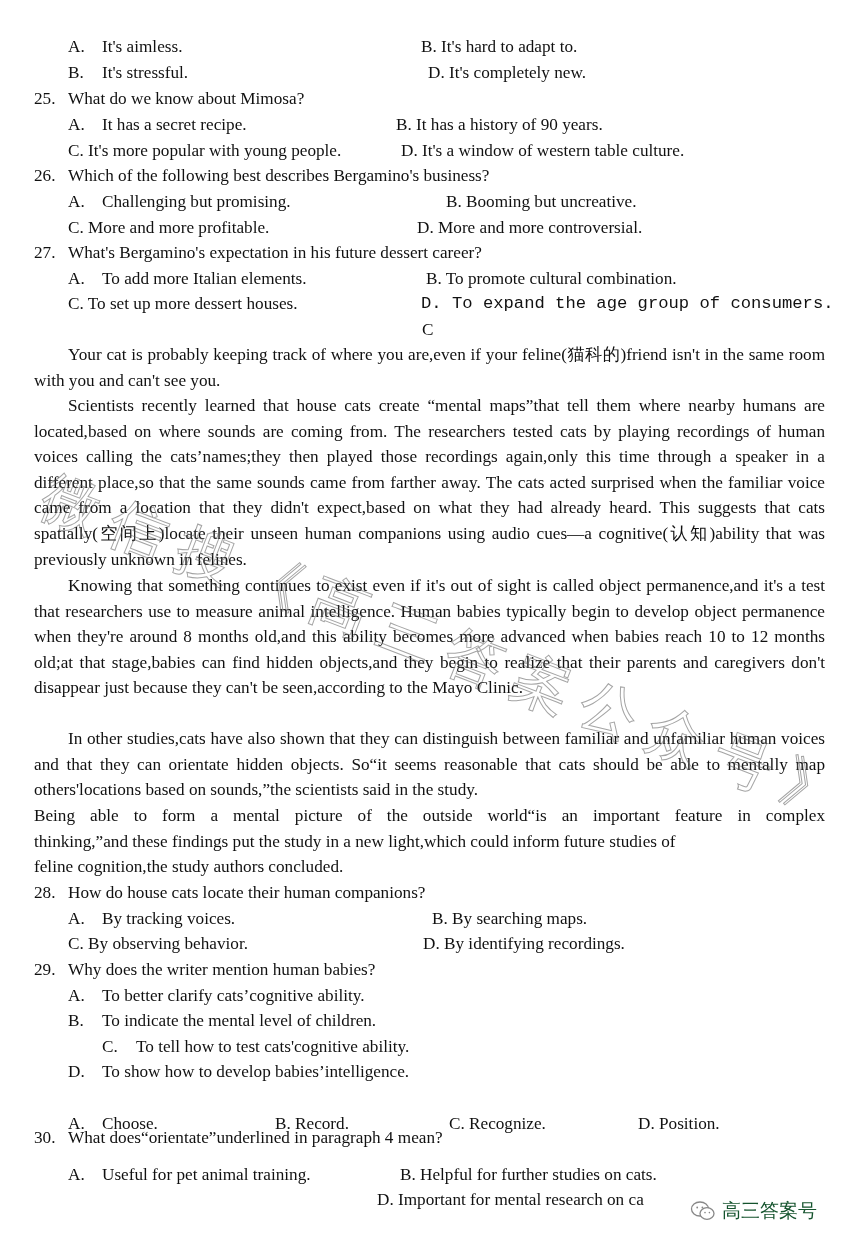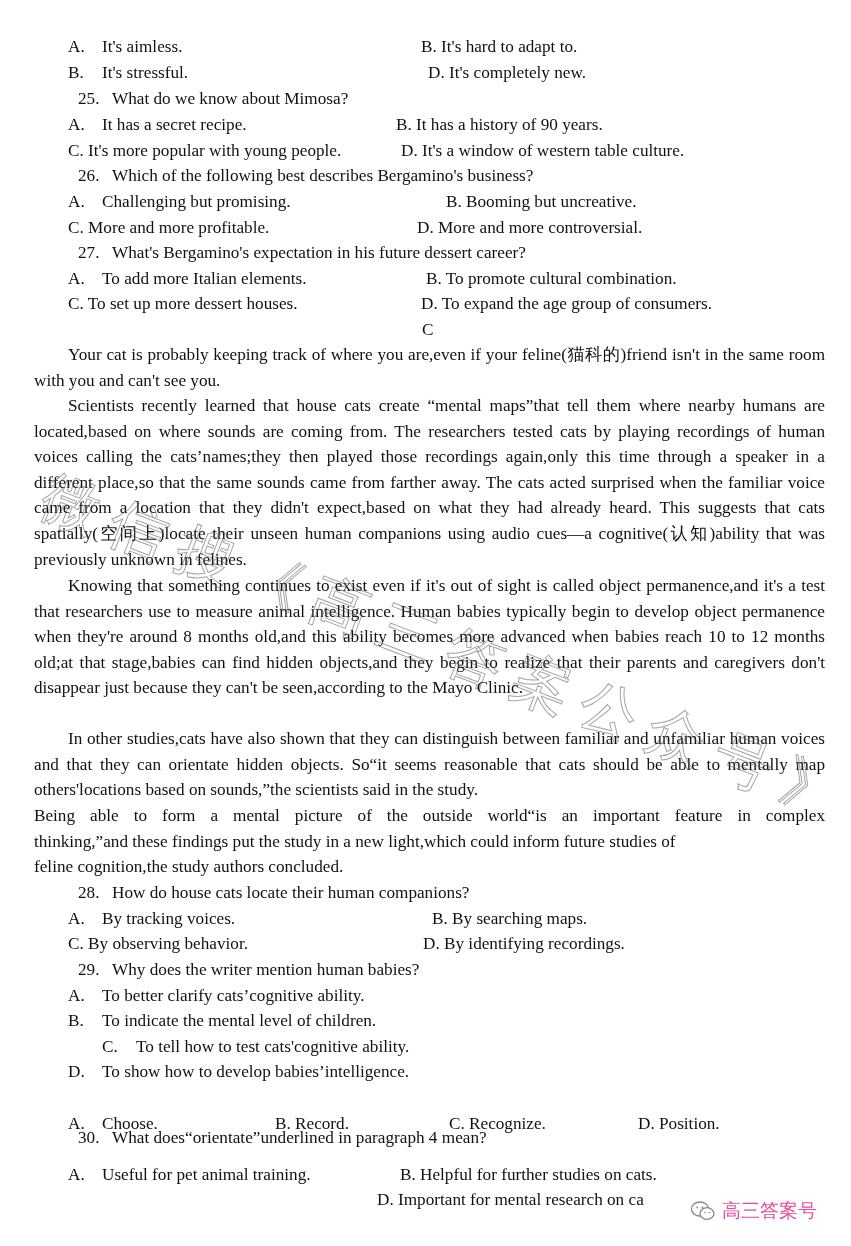--- a/index.html
+++ b/index.html
@@ -1,33 +1,33 @@
 <!DOCTYPE html>
 <html><head>
   <meta charset="utf-8">
   <style>
     html, body { margin: 0; padding: 0; background: #ffffff; }
     body { width: 851px; height: 1246px; position: relative; overflow: hidden;
       font-family: "Liberation Serif", "DejaVu Serif", serif; color: #111; font-size: 17.2px; }
     .page { position: absolute; left: 0; top: 0; width: 851px; height: 918px; }
     .line { position: absolute; white-space: nowrap; line-height: 20px; }
-    .q { left: 34px; margin-left: 44px; }
+    .q { left: 34px; }
     .qnum { display: inline-block; width: 34px; }
     .opt { position: absolute; white-space: nowrap; line-height: 20px; }
     .optl { display: inline-block; width: 34px; }
     .para { position: absolute; left: 34px; width: 791px; line-height: 25.6px; text-align: justify; }
     .para p { margin: 0; }
     .indent { text-indent: 34px; }
     .justify-line { text-align-last: justify; }
     .section { position: absolute; left: 422px; line-height: 20px; }
     .watermark { position: absolute; pointer-events: none; color: transparent;
       -webkit-text-stroke: 1px rgba(90,90,90,0.55); font-family: "DejaVu Sans", sans-serif; font-size: 58px;
       transform-origin: left top; white-space: nowrap; letter-spacing: 14px; }
     .wechat { position: absolute; left: 690px; top: 1198px; display: flex; align-items: center; gap: 6px;
-      color: #ec4899; font-family: "DejaVu Sans", sans-serif; font-size: 19px; }
+      color: #14532d; font-family: "DejaVu Sans", sans-serif; font-size: 19px; }
     .wechat-icon { width: 26px; height: 22px; }
   </style>
 </head>
 <body>
 
 <div class="page">
 
   <div class="opt" style="left:68px; top:37px;">
     <span class="optl">A.</span><span>It's aimless.</span>
   </div>
@@ -58,21 +58,21 @@
   <div class="opt" style="left:417px; top:218px;">D. More and more controversial.</div>
 
   <div class="line q" style="top:243px;">
     <span class="qnum">27.</span><span>What's Bergamino's expectation in his future dessert career?</span>
   </div>
   <div class="opt" style="left:68px; top:269px;">
     <span class="optl">A.</span><span>To add more Italian elements.</span>
   </div>
   <div class="opt" style="left:426px; top:269px;">B. To promote cultural combination.</div>
   <div class="opt" style="left:68px; top:294px;">C. To set up more dessert houses.</div>
-  <div class="opt" style="left:421px; top:294px;">D. To expand the age group of consumers.</div>
+  <div class="opt" style="left:421px; top:294px;font-family:Liberation Mono, monospace;">D. To expand the age group of consumers.</div>
 
   <div class="section" style="top:320px;">C</div>
 
   <div class="para" style="top:342px;">
     <p class="indent">Your cat is probably keeping track of where you are,even if your feline(猫科的)friend isn't in the same room with you and can't see you.</p>
   </div>
   <div class="para" style="top:393px;">
     <p class="indent">Scientists recently learned that house cats create “mental maps”that tell them where nearby humans are located,based on where sounds are coming from. The researchers tested cats by playing recordings of human voices calling the cats’names;they then played those recordings again,only this time through a speaker in a different place,so that the same sounds came from farther away. The cats acted surprised when the familiar voice came from a location that they didn't expect,based on what they had already heard. This suggests that cats spatially(空间上)locate their unseen human companions using audio cues—a cognitive(认知)ability that was previously unknown in felines.</p>
   </div>
   <div class="para" style="top:573px;">

